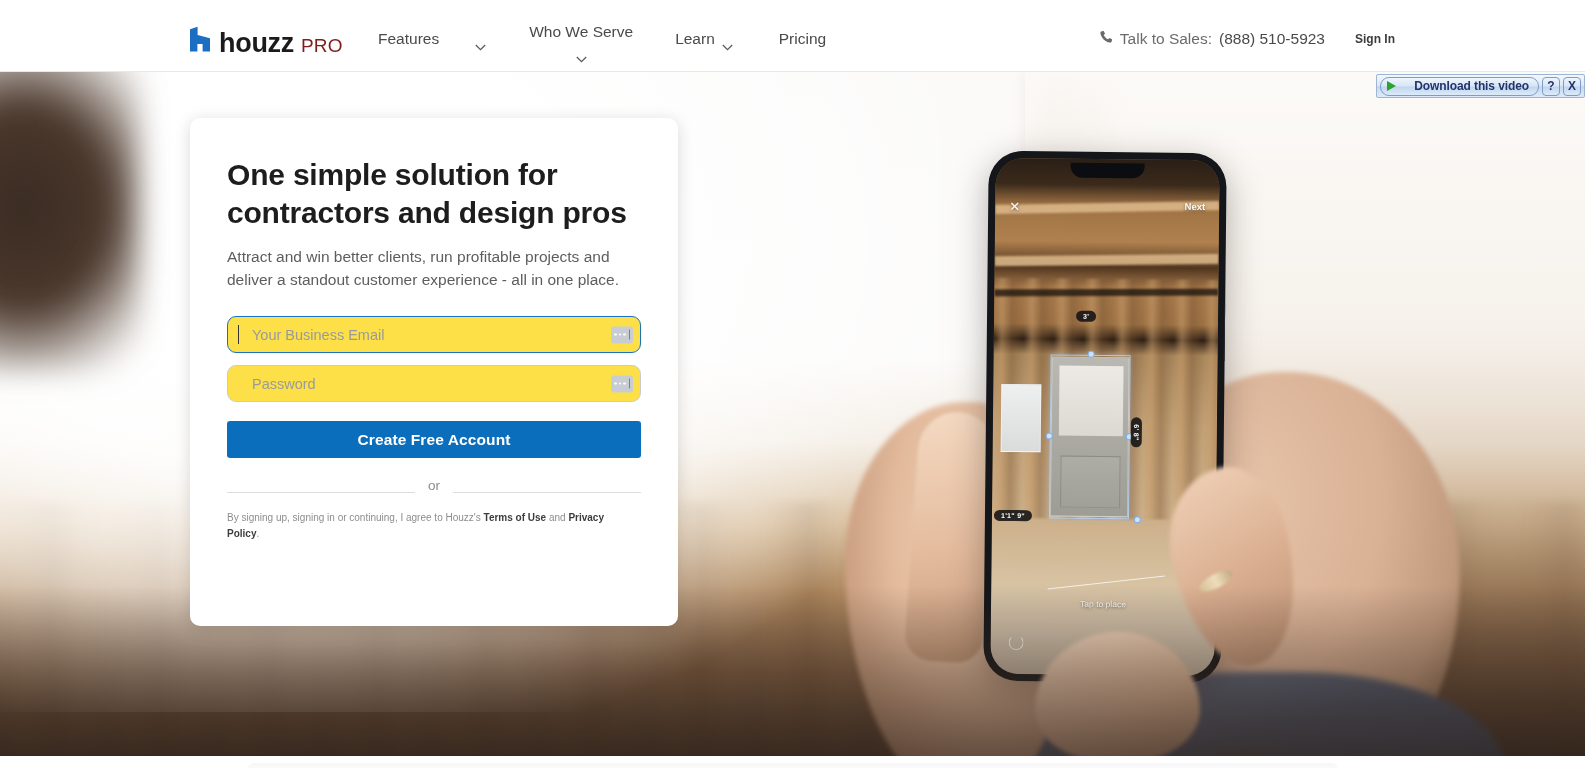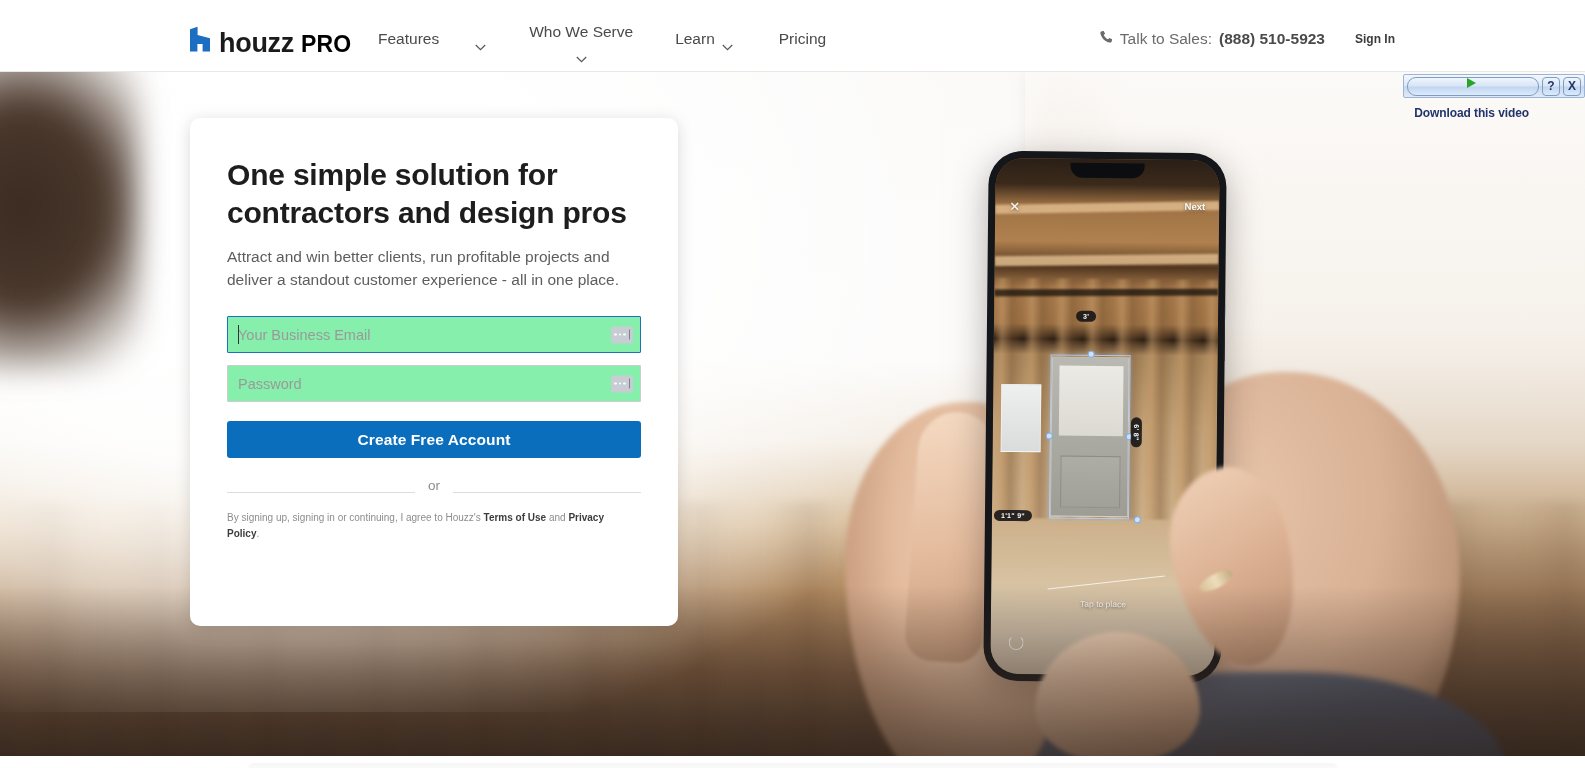--- a/index.html
+++ b/index.html
@@ -55,24 +55,24 @@
     display: inline-block;
   }
   .logo-text {
     font-size: 27px;
     font-weight: 700;
     letter-spacing: -0.3px;
     color: #1b1b1b;
     line-height: 1;
   }
   .logo-pro {
-    font-size: 23px;
-    font-weight: 700;
+    font-size: 19px;
+    font-weight: 400;
     letter-spacing: 0.2px;
-    color: #000000;
+    color: #7f1d1d;
     line-height: 1;
     margin-left: -2px;
   }
 
   
   .nav {
     position: absolute;
     left: 378px;
     top: 0;
     height: 66px;
@@ -115,21 +115,21 @@
   .talk-sales {
     display: flex;
     align-items: center;
     gap: 7px;
     font-size: 15.5px;
     color: #6b6b6b;
     cursor: pointer;
     white-space: nowrap;
   }
   .talk-sales .phone-num {
-    font-weight: 700;
+    font-weight: 400;
     color: #4a4a4a;
   }
   .signin {
     font-size: 12px;
     font-weight: 700;
     color: #3c3c3c;
     cursor: pointer;
     white-space: nowrap;
   }
 
@@ -483,26 +483,26 @@
   .field {
     position: relative;
     width: 414px;
     height: 37px;
     margin-bottom: 12px;
   }
   .field input {
     width: 100%;
     height: 100%;
     border: 1px solid #cccccc;
-    border-radius: 1px;
-    padding: 0 44px 0 10px;
+    border-radius: 9px;
+    padding: 0 44px 0 24px;
     font-size: 14.5px;
     font-family: "Liberation Sans", sans-serif;
     color: #2b2b2b;
-    background: #86efac;
+    background: #fde047;
     outline: none;
   }
   .field input::placeholder { color: #9a9a9a; }
   .field.focused input {
     border: 1.6px solid #1b72c4;
   }
   .field.focused .caret {
     position: absolute;
     left: 11px; top: 9px;
     width: 1px; height: 19px;
@@ -630,21 +630,20 @@
   .idm-btn {
     display: flex;
     align-items: center;
     gap: 18px;
     height: 19px;
     padding: 0 9px 0 6px;
     background: linear-gradient(180deg, #eef5fd 0%, #d9e6f7 45%, #c2d6ef 55%, #dcebfb 100%);
     border: 1px solid #7f9dc4;
     border-radius: 9px;
     cursor: pointer;
-    flex-direction: column;
   }
   .idm-play {
     width: 0; height: 0;
     border-left: 9px solid #28a428;
     border-top: 5.5px solid transparent;
     border-bottom: 5.5px solid transparent;
   }
   .idm-label {
     font-size: 12px;
     font-weight: 700;

